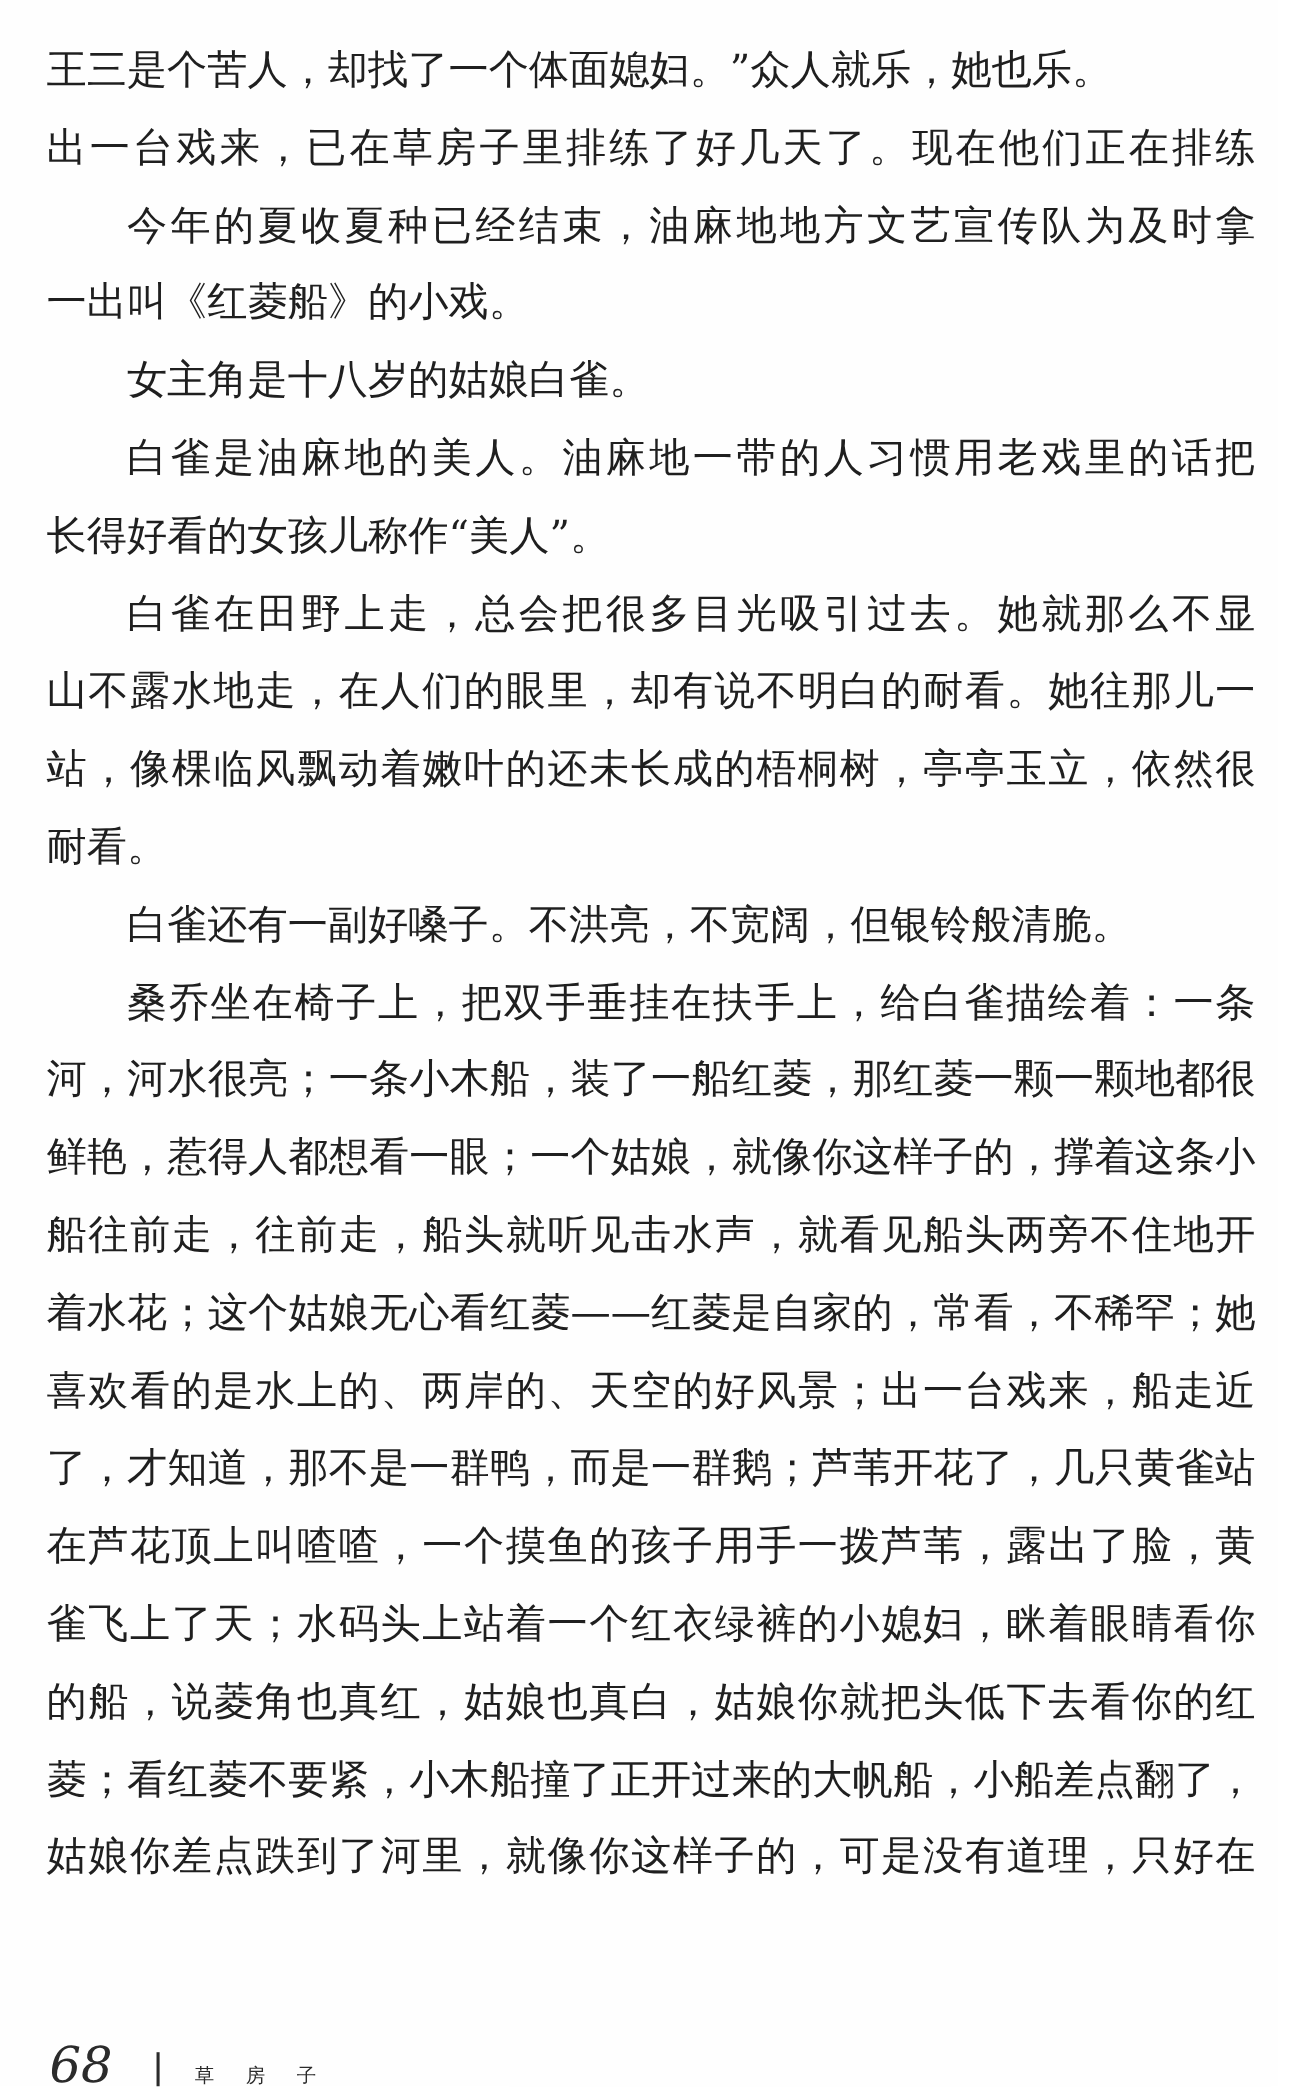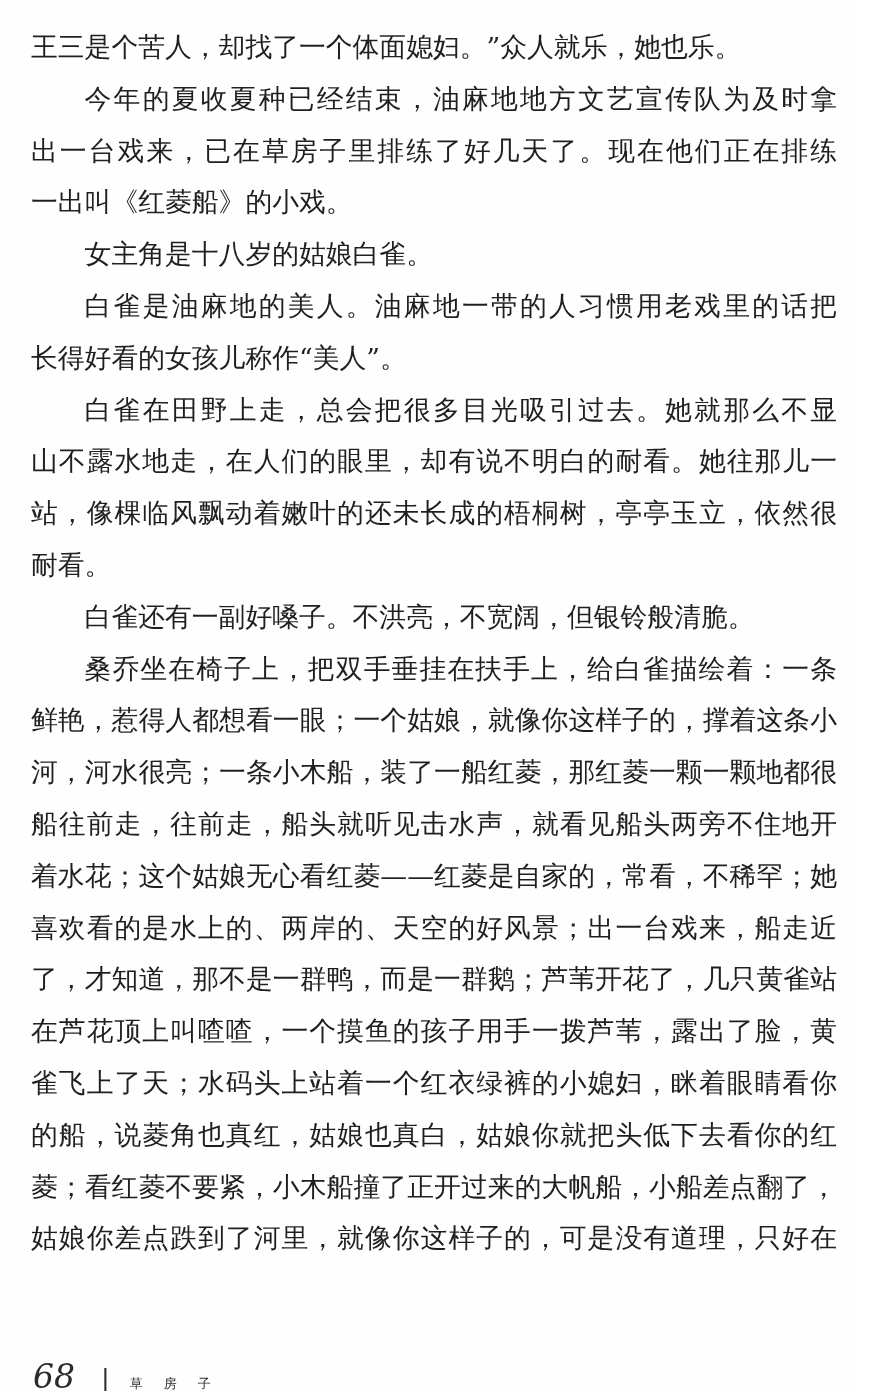--- a/index.html
+++ b/index.html
@@ -50,34 +50,34 @@
     font-size: 13px;
     letter-spacing: 21px;
   }
 </style>
 </head>
 <body>
 
 <div class="page" style="background: rgb(254, 254, 254); color: rgb(31, 31, 31);">
   <div class="text-column">
       <div class="line para-end">王三是个苦人，却找了一个体面媳妇。”众人就乐，她也乐。</div>
+      <div class="line">出一台戏来，已在草房子里排练了好几天了。现在他们正在排练</div>
       <div class="line indent">今年的夏收夏种已经结束，油麻地地方文艺宣传队为及时拿</div>
-      <div class="line">出一台戏来，已在草房子里排练了好几天了。现在他们正在排练</div>
       <div class="line para-end">一出叫《红菱船》的小戏。</div>
       <div class="line indent para-end">女主角是十八岁的姑娘白雀。</div>
       <div class="line indent">白雀是油麻地的美人。油麻地一带的人习惯用老戏里的话把</div>
       <div class="line para-end">长得好看的女孩儿称作“美人”。</div>
       <div class="line indent">白雀在田野上走，总会把很多目光吸引过去。她就那么不显</div>
       <div class="line">山不露水地走，在人们的眼里，却有说不明白的耐看。她往那儿一</div>
       <div class="line">站，像棵临风飘动着嫩叶的还未长成的梧桐树，亭亭玉立，依然很</div>
       <div class="line para-end">耐看。</div>
       <div class="line indent para-end">白雀还有一副好嗓子。不洪亮，不宽阔，但银铃般清脆。</div>
       <div class="line indent">桑乔坐在椅子上，把双手垂挂在扶手上，给白雀描绘着：一条</div>
+      <div class="line">河，河水很亮；一条小木船，装了一船红菱，那红菱一颗一颗地都很</div>
       <div class="line">鲜艳，惹得人都想看一眼；一个姑娘，就像你这样子的，撑着这条小</div>
-      <div class="line">河，河水很亮；一条小木船，装了一船红菱，那红菱一颗一颗地都很</div>
       <div class="line">船往前走，往前走，船头就听见击水声，就看见船头两旁不住地开</div>
       <div class="line">着水花；这个姑娘无心看红菱——红菱是自家的，常看，不稀罕；她</div>
       <div class="line">喜欢看的是水上的、两岸的、天空的好风景；出一台戏来，船走近</div>
       <div class="line">了，才知道，那不是一群鸭，而是一群鹅；芦苇开花了，几只黄雀站</div>
       <div class="line">在芦花顶上叫喳喳，一个摸鱼的孩子用手一拨芦苇，露出了脸，黄</div>
       <div class="line">雀飞上了天；水码头上站着一个红衣绿裤的小媳妇，眯着眼睛看你</div>
       <div class="line">的船，说菱角也真红，姑娘也真白，姑娘你就把头低下去看你的红</div>
       <div class="line">菱；看红菱不要紧，小木船撞了正开过来的大帆船，小船差点翻了，</div>
       <div class="line">姑娘你差点跌到了河里，就像你这样子的，可是没有道理，只好在</div>
     </div>

